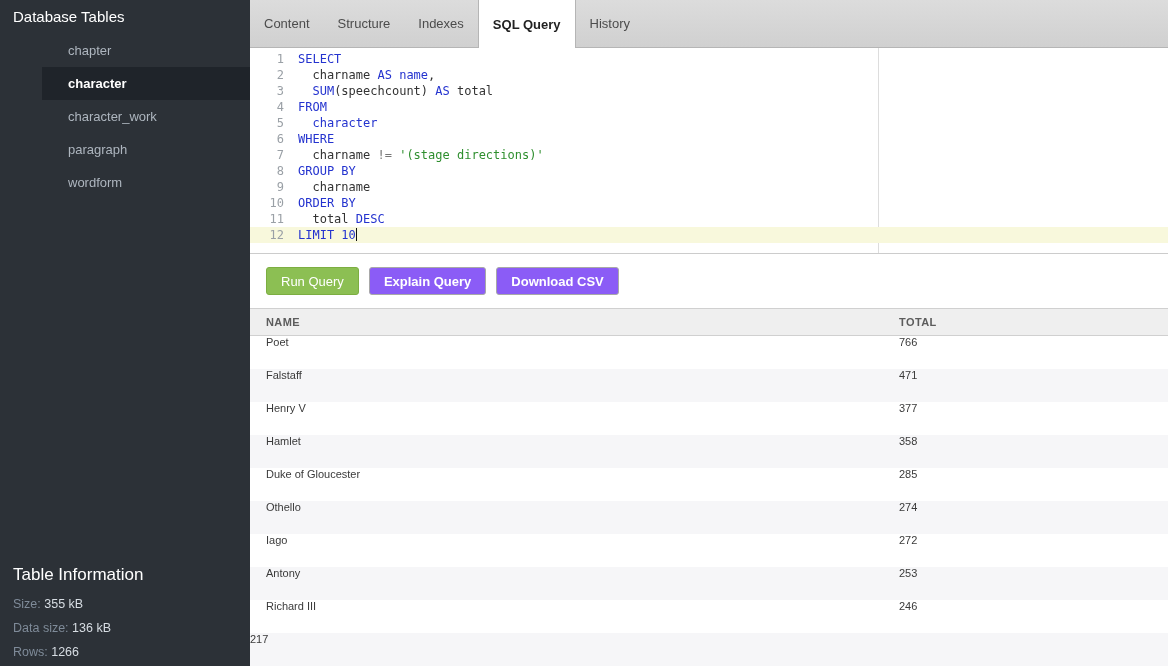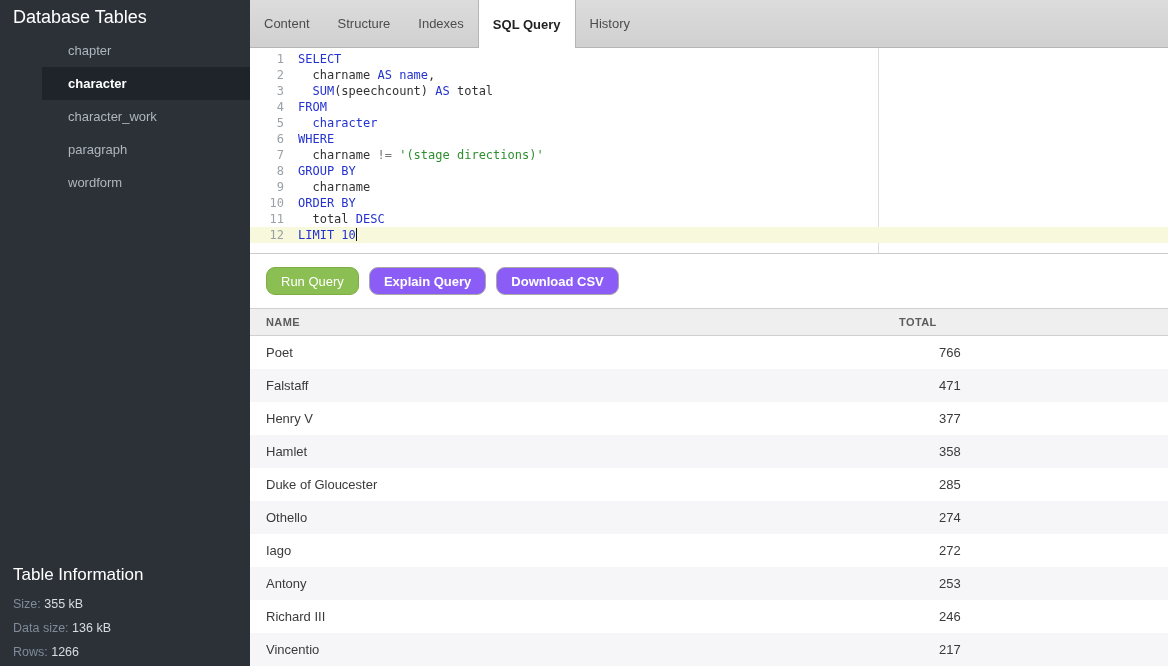--- a/index.html
+++ b/index.html
@@ -12,21 +12,21 @@
     --sidebar-bg:#2c3137;
     --sidebar-sel:#1f242a;
   }
   *{margin:0;padding:0;box-sizing:border-box;}
   html,body{width:1168px;height:666px;overflow:hidden;}
   body{font-family:"Liberation Sans",sans-serif;font-size:13px;background:#fff;color:#333;}
   .app{display:flex;width:1168px;height:666px;}
 
   
   .sidebar{width:250px;flex:0 0 250px;background:var(--sidebar-bg);color:#aeb6bf;display:flex;flex-direction:column;}
-  .sidebar-title{color:#fff;padding:0 13px;height:34px;line-height:34px;font-size:18px;}
+  .sidebar-title{color:#fff;padding:0 13px;height:34px;line-height:34px;font-size:15px;}
   .table-item{height:33px;line-height:33px;padding:0 26px;color:#aeb6bf;cursor:pointer;font-size:13px;white-space:nowrap;margin-left:42px;}
   .table-item.selected{background:var(--sidebar-sel);color:#fff;font-weight:bold;}
   .sidebar-spacer{flex:1;}
   .table-info{padding-bottom:2px;}
   .info-title{color:#fff;padding:9px 13px 7px 13px;font-size:17px;}
   .info-row{padding:4px 13px;font-size:12.5px;line-height:16px;}
   .info-label{color:#7f8b99;}
   .info-value{color:#d7dde3;}
 
   
@@ -43,29 +43,29 @@
   .gutter{flex:0 0 48px;text-align:right;padding-right:14px;color:#9aa0a6;user-select:none;}
   .code{white-space:pre;color:#333;}
   .tk-kw{color:var(--kw);}
   .tk-str{color:var(--str);}
   .tk-num{color:var(--num);}
   .tk-op{color:var(--op);}
   .tk-pl{color:#333;}
   .caret{display:inline-block;width:1px;height:13px;background:#111;vertical-align:-2px;}
 
   .btnrow{padding:13px 16px;display:flex;gap:10px;background:#fff;}
-  .btn{height:28px;padding:0 14px;border-radius:9px;font-size:13px;color:#fff;cursor:pointer;font-family:"Liberation Sans",sans-serif;}
+  .btn{height:28px;padding:0 14px;border-radius:3px;font-size:13px;color:#fff;cursor:pointer;font-family:"Liberation Sans",sans-serif;}
   .btn-run{background:var(--run-bg);border:1px solid #7cae41;}
   .btn-gray{background:#8b5cf6;border:1px solid #a8a8a8;font-weight:bold;}
 
   .results{flex:1;overflow:hidden;}
   .results-header{display:flex;height:28px;align-items:center;background:#efefef;border-top:1px solid #d0d0d0;border-bottom:1px solid #d0d0d0;font-size:11px;font-weight:bold;color:#5c5c5c;letter-spacing:0.4px;}
   .col-name{flex:0 0 649px;padding-left:16px;}
   .col-total{flex:1;}
-  .result-row{display:flex;height:33px;align-items:center;font-size:13px;color:#3a3a3a;background:#fff;gap:40px;}
+  .result-row{display:flex;height:33px;font-size:11px;color:#3a3a3a;background:#fff;}
   .result-row:nth-child(even){background:#f6f6f8;}
 </style>
 </head>
 <body>
 
 <div class="app">
 
   <aside class="sidebar">
     <div class="sidebar-title">Database Tables</div>
     <nav id="table-list">
@@ -192,20 +192,19 @@
           </div>
           <div class="result-row">
             <div class="col-name">Antony</div>
             <div class="col-total">253</div>
           </div>
           <div class="result-row">
             <div class="col-name">Richard III</div>
             <div class="col-total">246</div>
           </div>
           <div class="result-row">
-            <div class="col-name">Vincentio</div>
             <div class="col-total">217</div>
           </div>
         </div>
     </div>
 
   </main>
 </div>
 
 </body></html>

